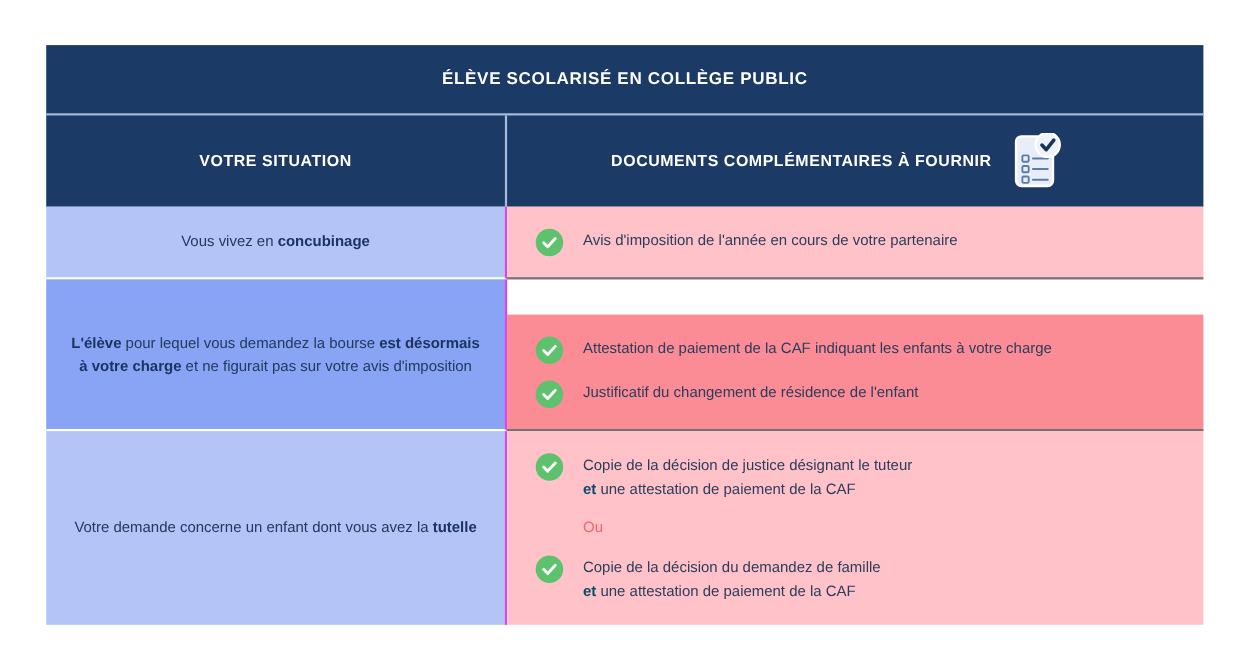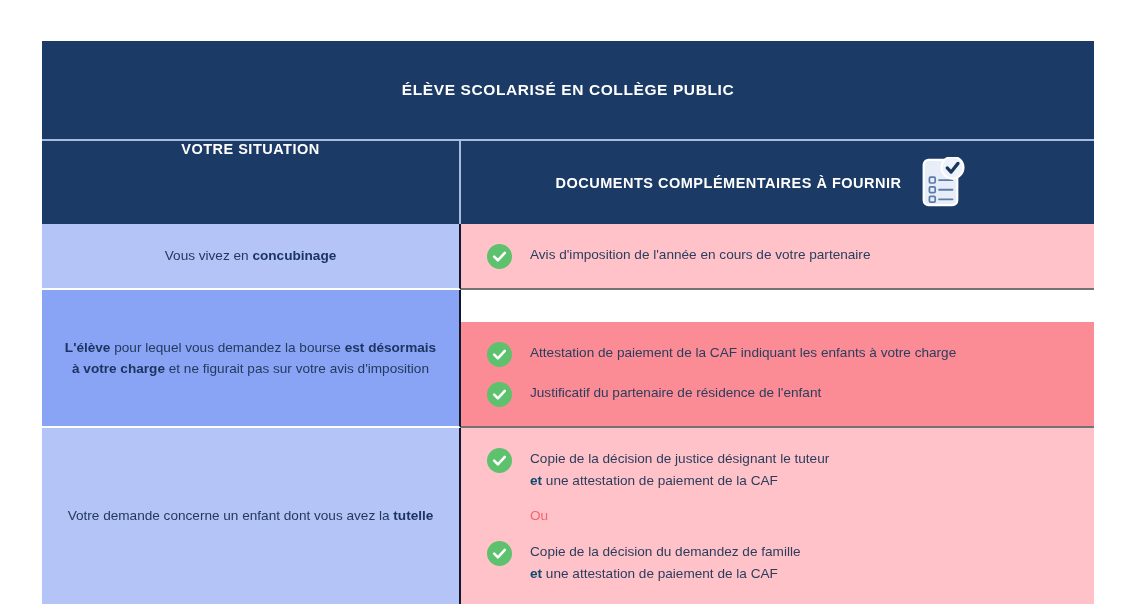--- a/index.html
+++ b/index.html
@@ -19,21 +19,21 @@
     left: 42px;
     top: 41px;
     width: 1052px;
     height: 518px;
     box-sizing: border-box;
     background: #ffffff;
   }
 
   
   .title-band {
-    height: 100px;
+    height: 64px;
     background: #1b3a66;
     color: #ffffff;
     display: flex;
     align-items: center;
     justify-content: center;
     border-bottom: 2px solid #a8bddd;
     box-sizing: border-box;
   }
   .title-band .title-text {
     font-size: 15.5px;
@@ -43,20 +43,21 @@
   }
 
   .sub-header {
     display: flex;
     height: 83px;
     background: #1b3a66;
   }
   .sub-header .col-left {
     width: 419px;
     display: flex;
+    align-items: center;
     justify-content: center;
     border-right: 2px solid #a8bddd;
     box-sizing: border-box;
   }
   .sub-header .col-right {
     flex: 1;
     display: flex;
     align-items: center;
     justify-content: center;
     gap: 14px;
@@ -82,21 +83,21 @@
     display: flex;
     background: #ffffff;
   }
   .cell-left {
     width: 419px;
     box-sizing: border-box;
     display: flex;
     align-items: center;
     justify-content: center;
     padding: 10px 22px;
-    border-right: 2px solid #0f172a;
+    border-right: 2px solid #d946ef;
     border-bottom: 2px solid #ffffff;
     text-align: center;
     color: #23395d;
     font-size: 13.6px;
     line-height: 1.55;
   }
   .cell-right {
     flex: 1;
     box-sizing: border-box;
     display: flex;
@@ -216,21 +217,21 @@
           <span>Attestation de paiement de la CAF indiquant les enfants à votre charge</span>
         </span>
       </div>
       <div class="doc-item">
         <span class="check-badge">
           <svg width="15" height="15" viewBox="0 0 15 15">
               <path d="M2.2 7.6 L5.9 11.3 L12.8 3.9" fill="none" stroke="#ffffff" stroke-width="2.6" stroke-linecap="round" stroke-linejoin="round"></path>
             </svg>
         </span>
         <span class="doc-text">
-          <span>Justificatif du partenaire de résidence de l'enfant</span>
+          <span>Justificatif du changement de résidence de l'enfant</span>
         </span>
       </div>
     </div>
   </div>
 
   <div class="row">
     <div class="cell-left blue-light">
       <div>
         <span>Votre demande concerne un enfant dont vous avez la </span><b>tutelle</b>
       </div>

